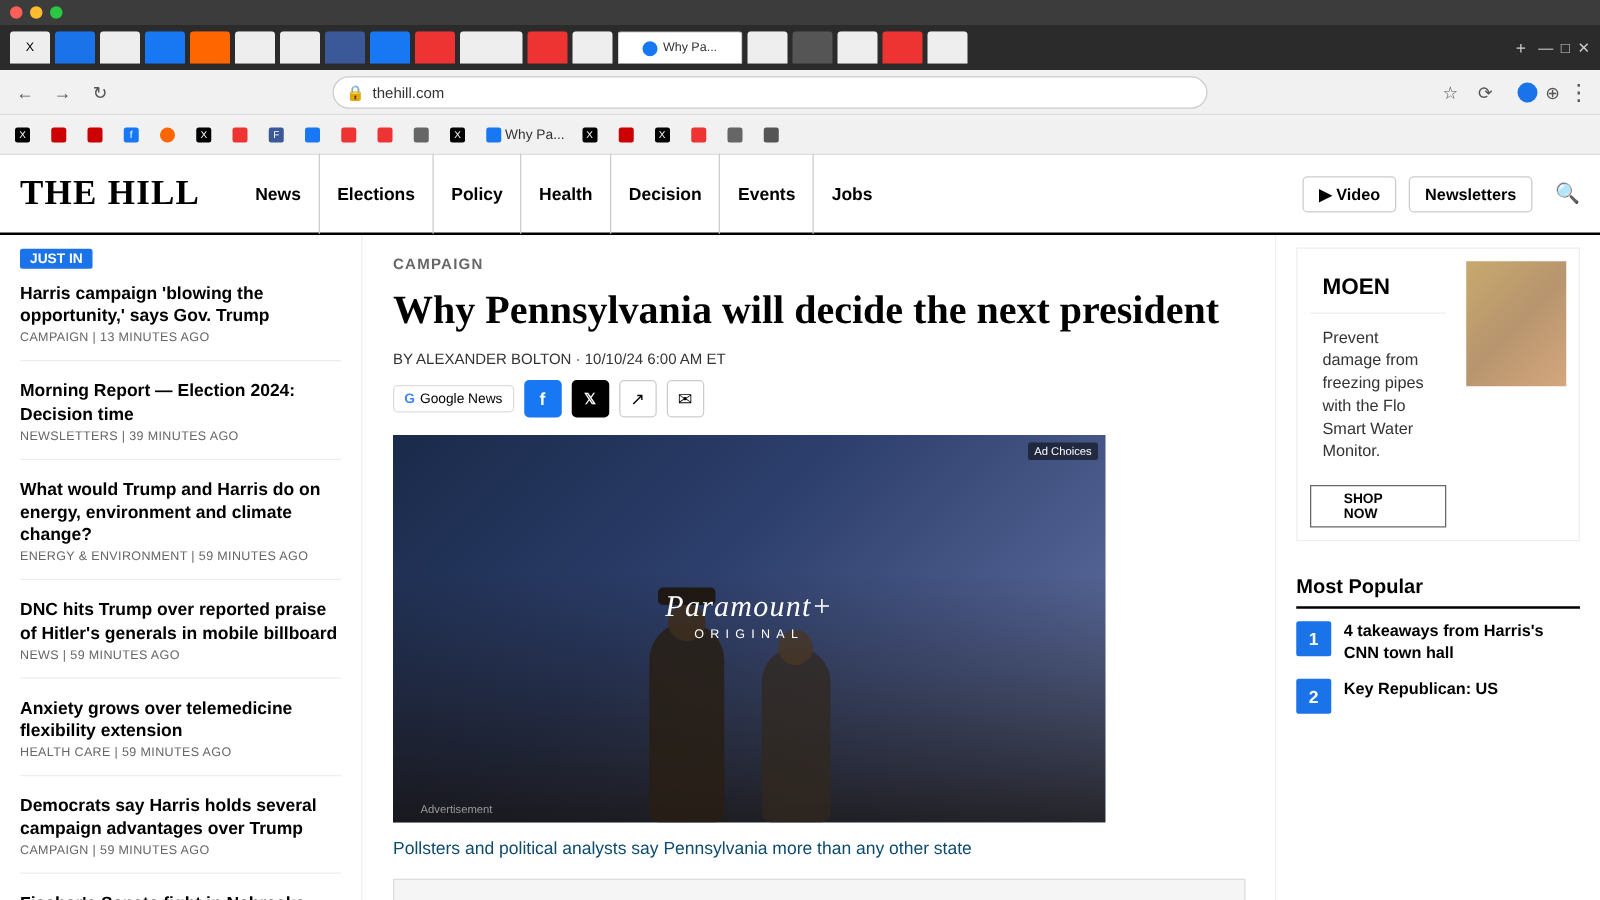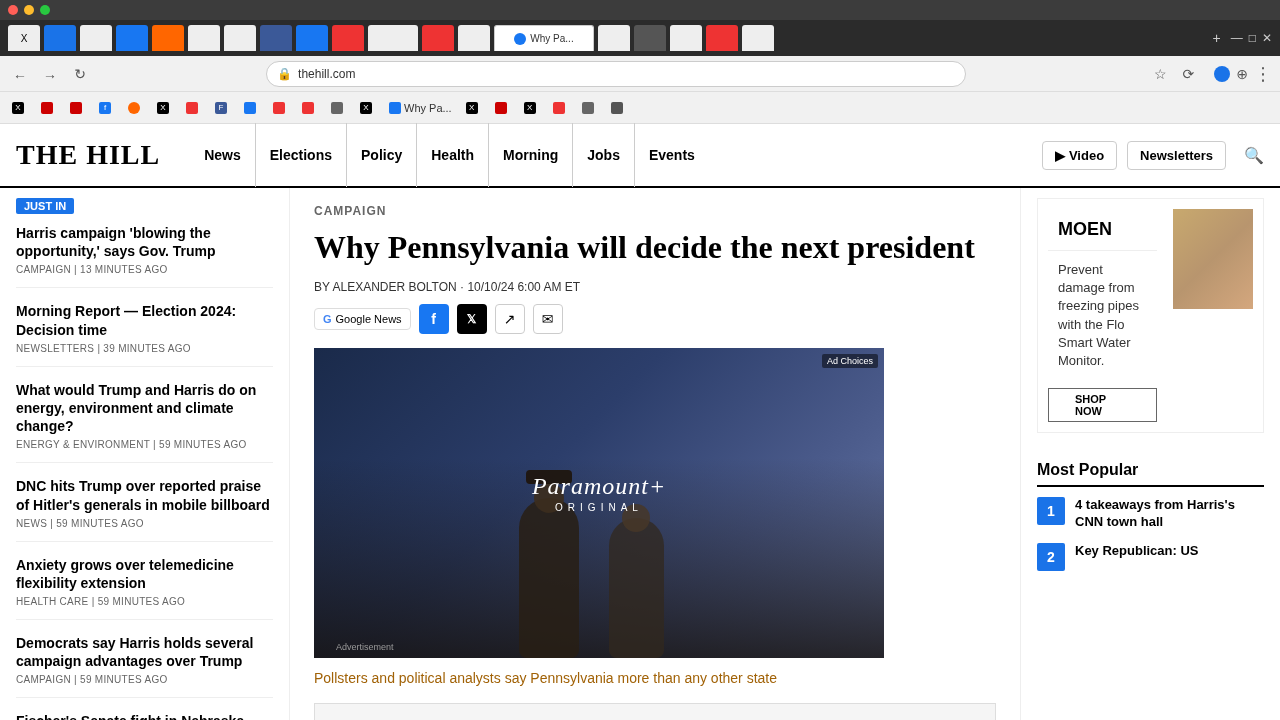--- a/index.html
+++ b/index.html
@@ -46,21 +46,21 @@
     .share-bar { display: flex; align-items: center; gap: 8px; margin-bottom: 14px; }
     .share-google { background: #fff; border: 1px solid #ddd; border-radius: 4px; padding: 4px 8px; display: flex; align-items: center; gap: 4px; font-size: 11px; cursor: pointer; }
     .share-fb { background: #1877f2; color: #fff; width: 30px; height: 30px; border-radius: 4px; display: flex; align-items: center; justify-content: center; font-weight: 700; font-size: 14px; cursor: pointer; }
     .share-x { background: #000; color: #fff; width: 30px; height: 30px; border-radius: 4px; display: flex; align-items: center; justify-content: center; font-size: 14px; cursor: pointer; }
     .share-more { width: 30px; height: 30px; border: 1px solid #ccc; border-radius: 4px; display: flex; align-items: center; justify-content: center; cursor: pointer; font-size: 14px; }
     .article-image-container { position: relative; margin-bottom: 10px; }
     .article-image { width: 570px; height: 310px; background: linear-gradient(135deg, #1a2a4a 0%, #2c3e6b 40%, #4a5a8a 70%, #6a7aaa 100%); display: flex; align-items: center; justify-content: center; position: relative; overflow: hidden; }
     .paramount-logo { text-align: center; }
     .ad-choices { position: absolute; top: 6px; right: 6px; background: rgba(0,0,0,0.5); color: #fff; font-size: 9px; padding: 2px 5px; border-radius: 2px; cursor: pointer; }
     .ad-label { font-size: 9px; color: #999; position: absolute; bottom: 6px; left: 22px; }
-    .article-blurb { font-size: 14px; color: #a16207; line-height: 1.5; }
+    .article-blurb { font-size: 14px; color: #0c4a6e; line-height: 1.5; }
 
     
     .right-sidebar { width: 260px; min-width: 260px; padding: 10px 16px; border-left: 1px solid #eee; overflow-y: auto; }
     .ad-block { background: #fff; border: 1px solid #eee; margin-bottom: 28px; }
     .ad-header { font-size: 18px; font-weight: 900; color: #000; padding: 10px; border-bottom: 1px solid #eee; }
     .ad-content { padding: 10px; font-size: 13px; color: #333; line-height: 1.4; }
     .ad-image { width: 88px; height: 88px; background: linear-gradient(135deg, #c8a96e, #b8956e, #d4a77e); float: right; margin-left: 8px; }
     .ad-cta { display: inline-block; border: 1px solid #666; padding: 4px 26px; font-size: 11px; font-weight: 700; margin-top: 8px; cursor: pointer; }
     .most-popular { margin-top: 4px; }
     .most-popular-title { font-size: 16px; font-weight: 700; border-bottom: 2px solid #000; padding-bottom: 6px; margin-bottom: 10px; }
@@ -197,23 +197,23 @@
 
 <div class="page">
 
   <div class="site-header">
     <div class="logo">THE HILL</div>
     <nav class="main-nav">
       <div class="nav-item">News</div>
       <div class="nav-item">Elections</div>
       <div class="nav-item">Policy</div>
       <div class="nav-item">Health</div>
-      <div class="nav-item">Morning</div>
+      <div class="nav-item">Decision</div>
+      <div class="nav-item">Events</div>
       <div class="nav-item">Jobs</div>
-      <div class="nav-item">Events</div>
     </nav>
     <div class="header-right">
       <div class="header-btn">▶ Video</div>
       <div class="header-btn">Newsletters</div>
       <div class="header-search">🔍</div>
     </div>
   </div>
 
   <div class="main-layout">
 

